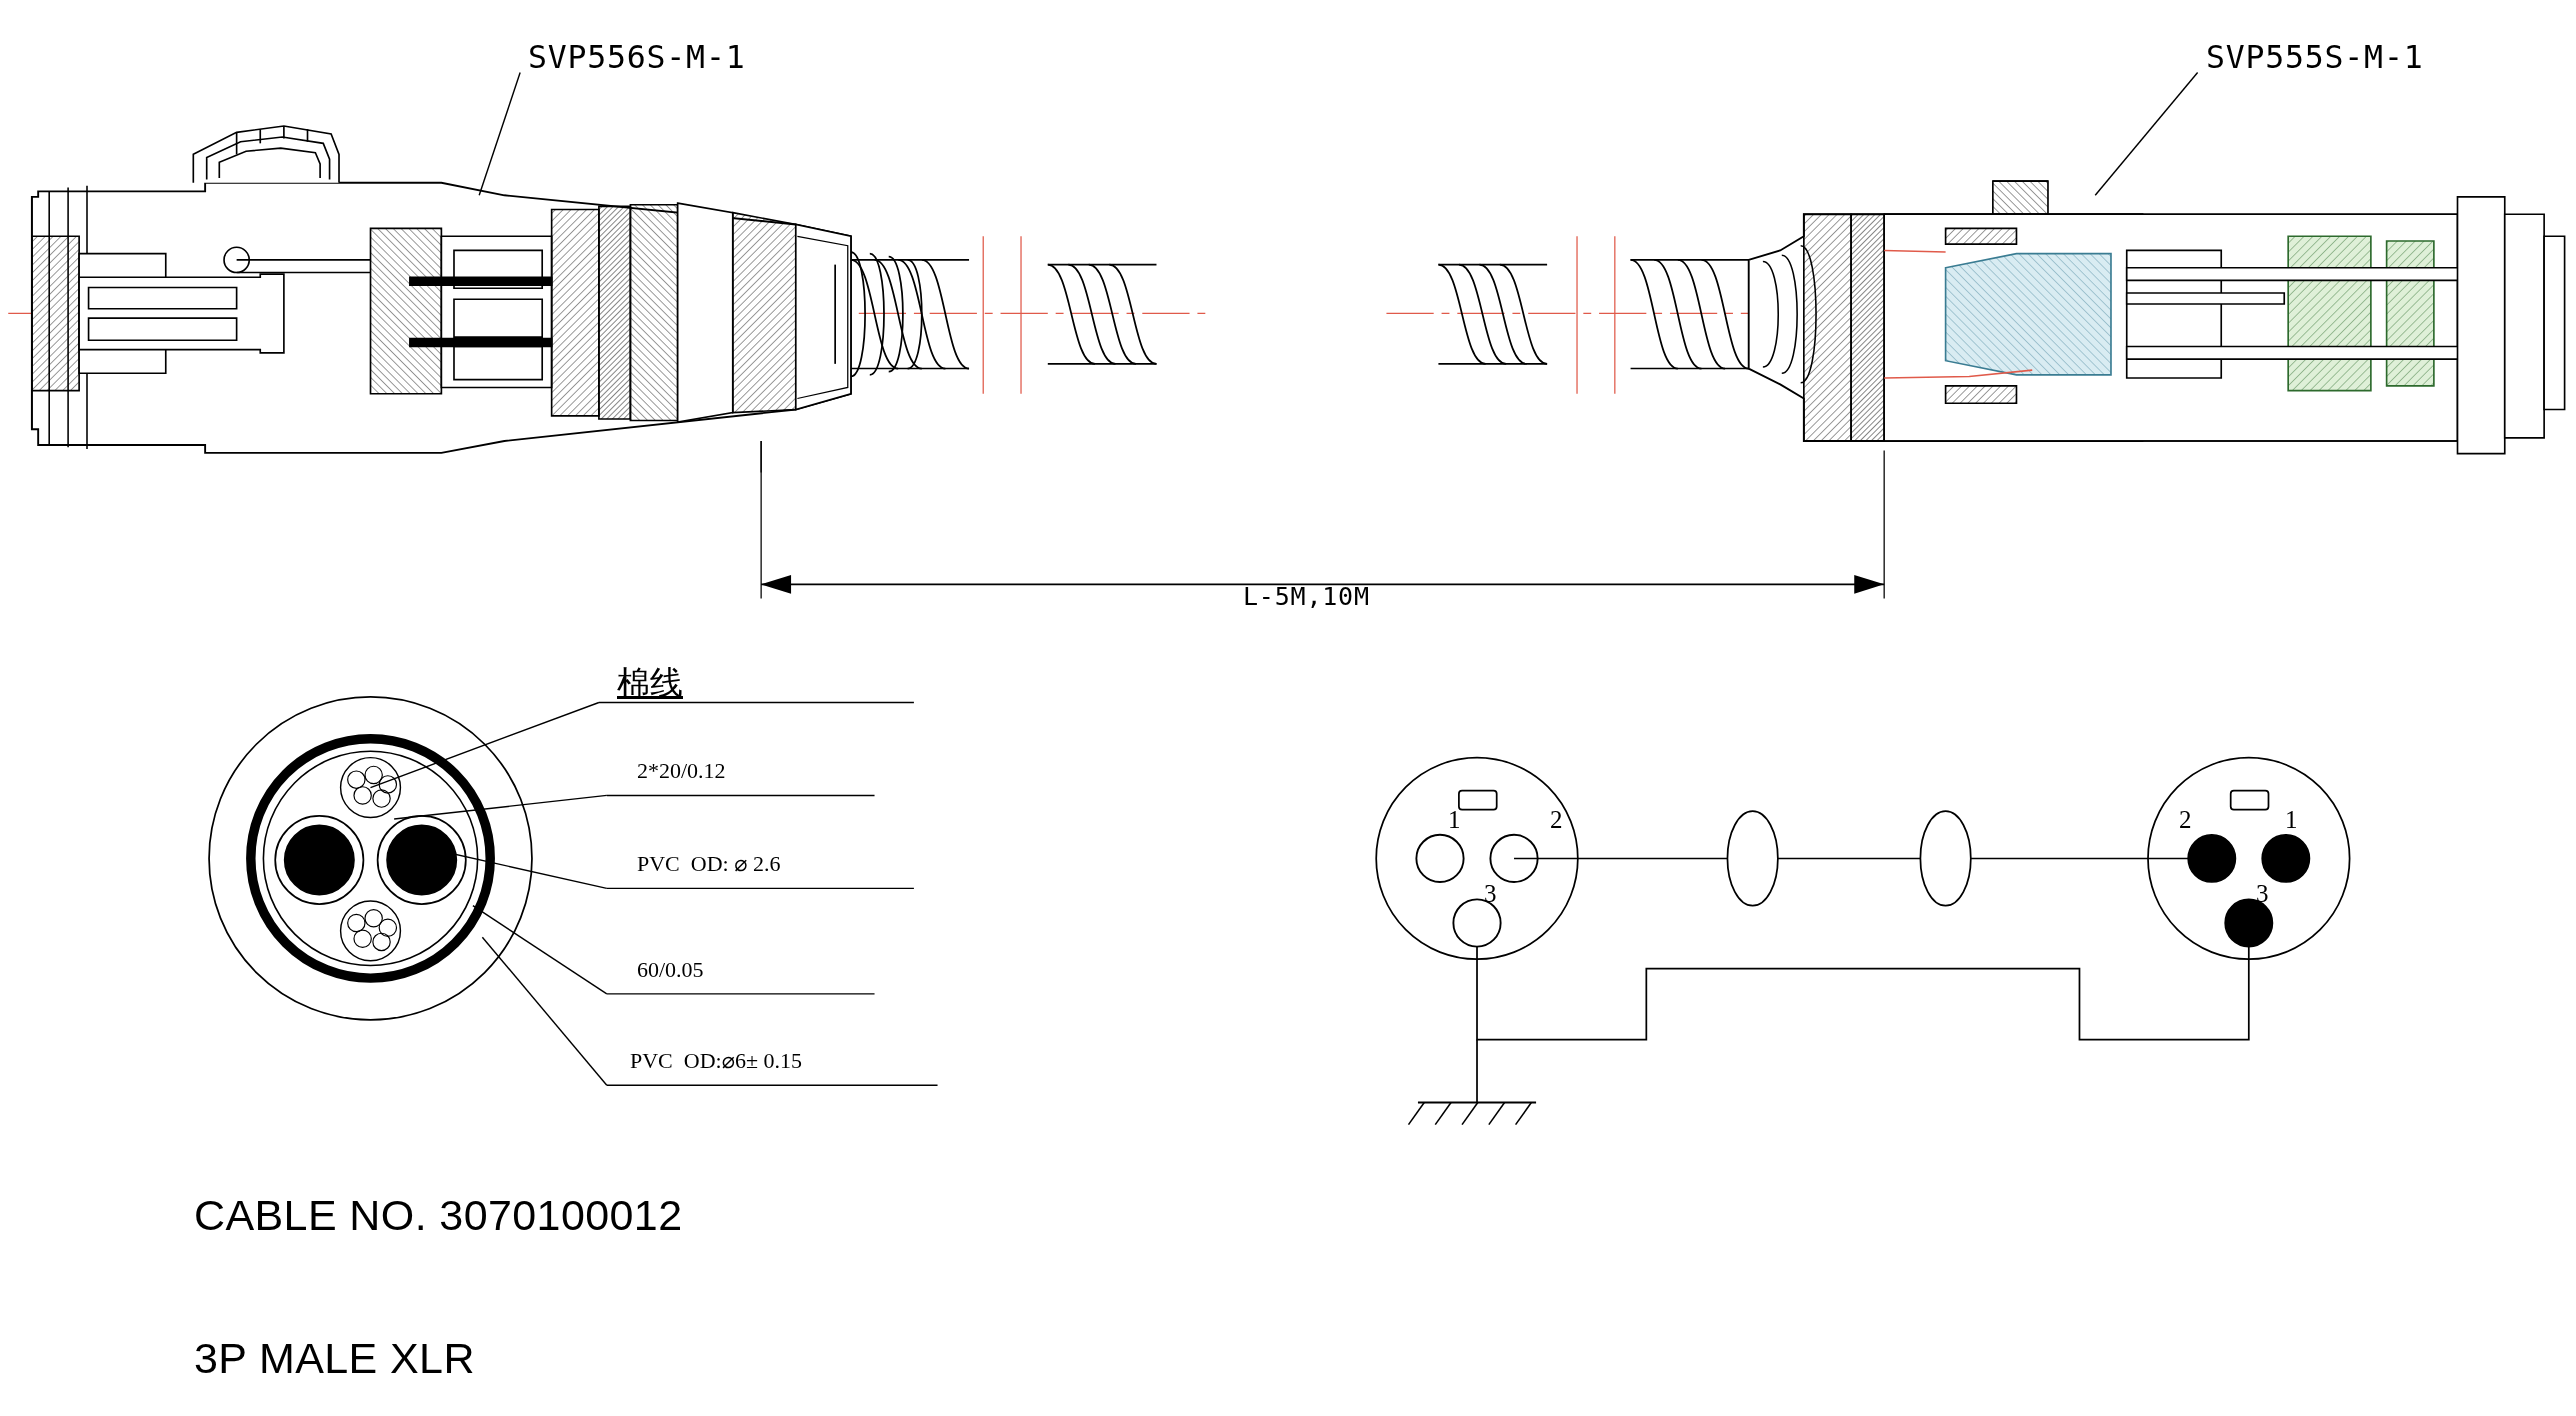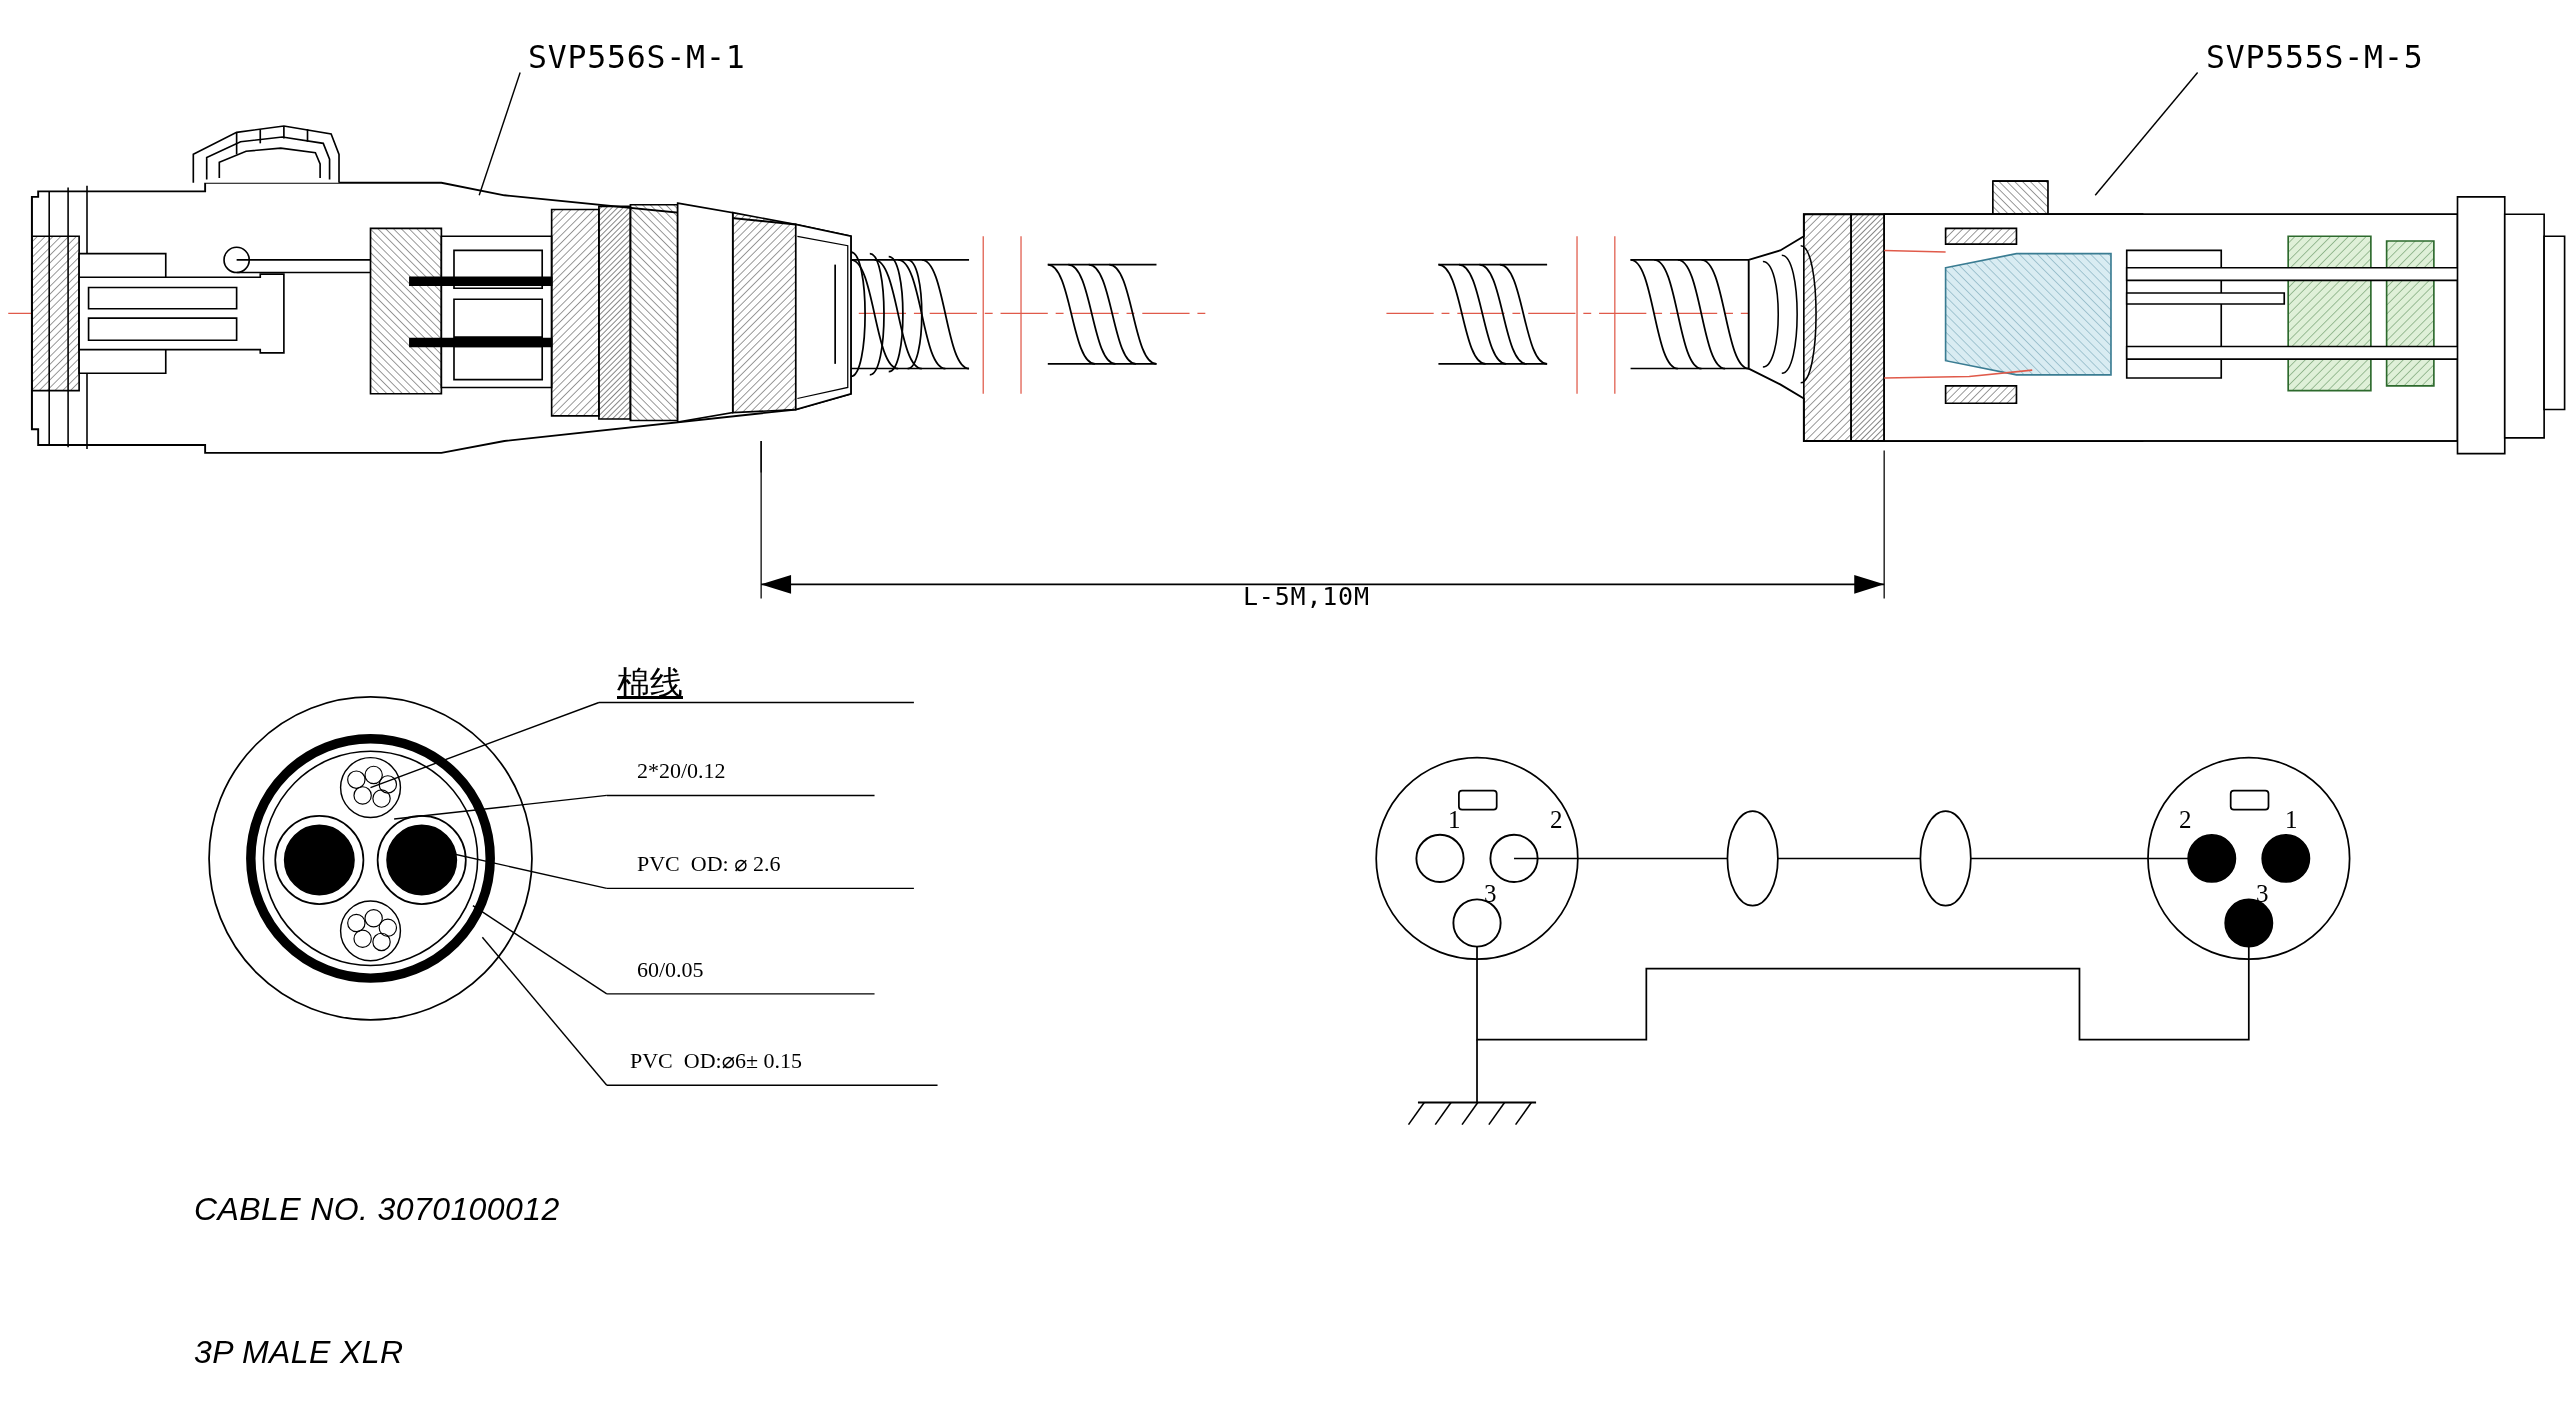--- a/index.html
+++ b/index.html
@@ -48,24 +48,23 @@
     margin-top: 33px;
   }
   .t-callout {
     font-size: 22px;
   }
   .t-pin {
     font-size: 25px;
     font-family: "Liberation Serif", serif;
   }
   .t-title {
-    font-size: 32px;
+    font-size: 43px;
     font-family: "Liberation Sans", sans-serif;
     letter-spacing: 0.4px;
-    font-style: italic;
   }
 </style>
 </head>
 <body>
 
 <div id="stage">
 
   <svg class="layer" viewBox="0 0 3270 1798" xmlns="http://www.w3.org/2000/svg">
     <defs>
       <pattern id="hatch45" patternUnits="userSpaceOnUse" width="7" height="7" patternTransform="rotate(45)">
@@ -326,21 +325,21 @@
         <line x1="1842" y1="1400" x2="1822" y2="1428"></line>
         <line x1="1876" y1="1400" x2="1856" y2="1428"></line>
         <line x1="1910" y1="1400" x2="1890" y2="1428"></line>
         <line x1="1944" y1="1400" x2="1924" y2="1428"></line>
       </g>
     </g>
   </svg>
 
   <div class="lbl t-part lbl-mono" style="left:528px; top:41px;">SVP556S-M-1</div>
 
-  <div class="lbl t-part lbl-mono" style="left:2206px; top:41px;">SVP555S-M-5</div>
+  <div class="lbl t-part lbl-mono" style="left:2206px; top:41px;">SVP555S-M-1</div>
 
   <div class="lbl t-dim lbl-mono" style="left:1243px; top:551px;">L-5M,10M</div>
 
   <div class="lbl t-callout" style="left:617px; top:666px; font-size:33px;text-decoration:underline;">棉线</div>
 
   <div class="lbl t-callout" style="left:637px; top:759px;">2*20/0.12</div>
 
   <div class="lbl t-callout" style="left:637px; top:852px;">PVC  OD: ⌀ 2.6</div>
 
   <div class="lbl t-callout" style="left:637px; top:958px;">60/0.05</div>

